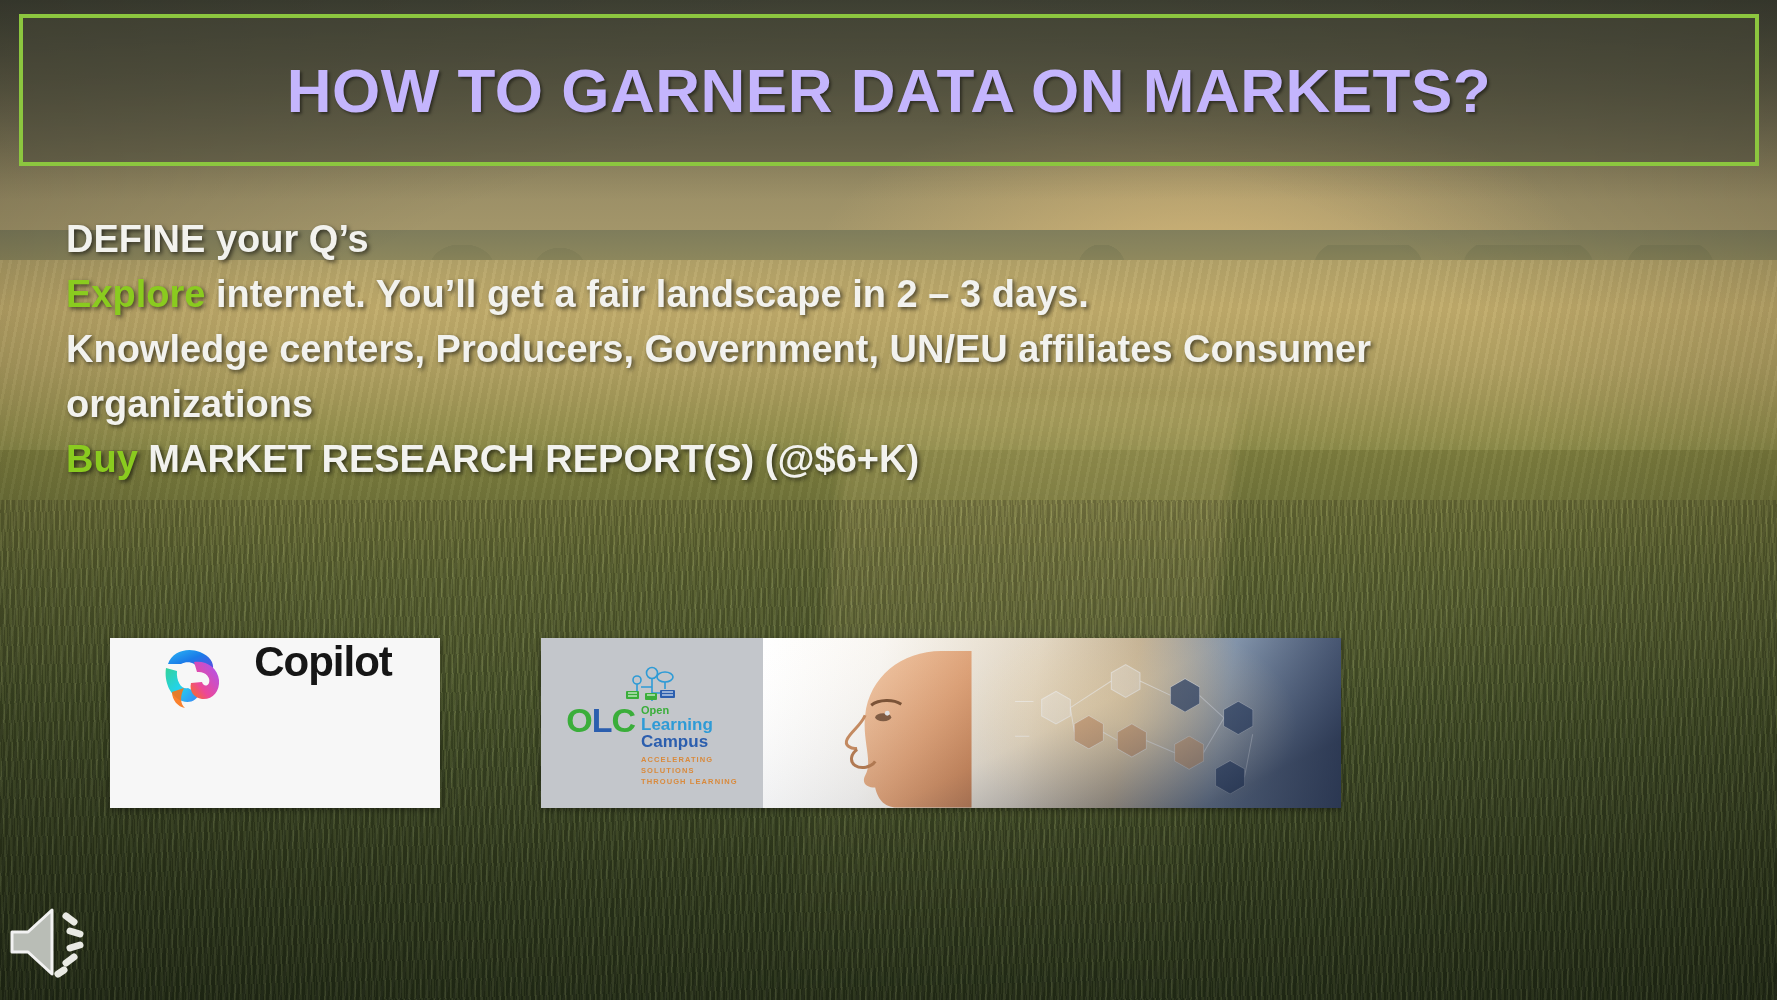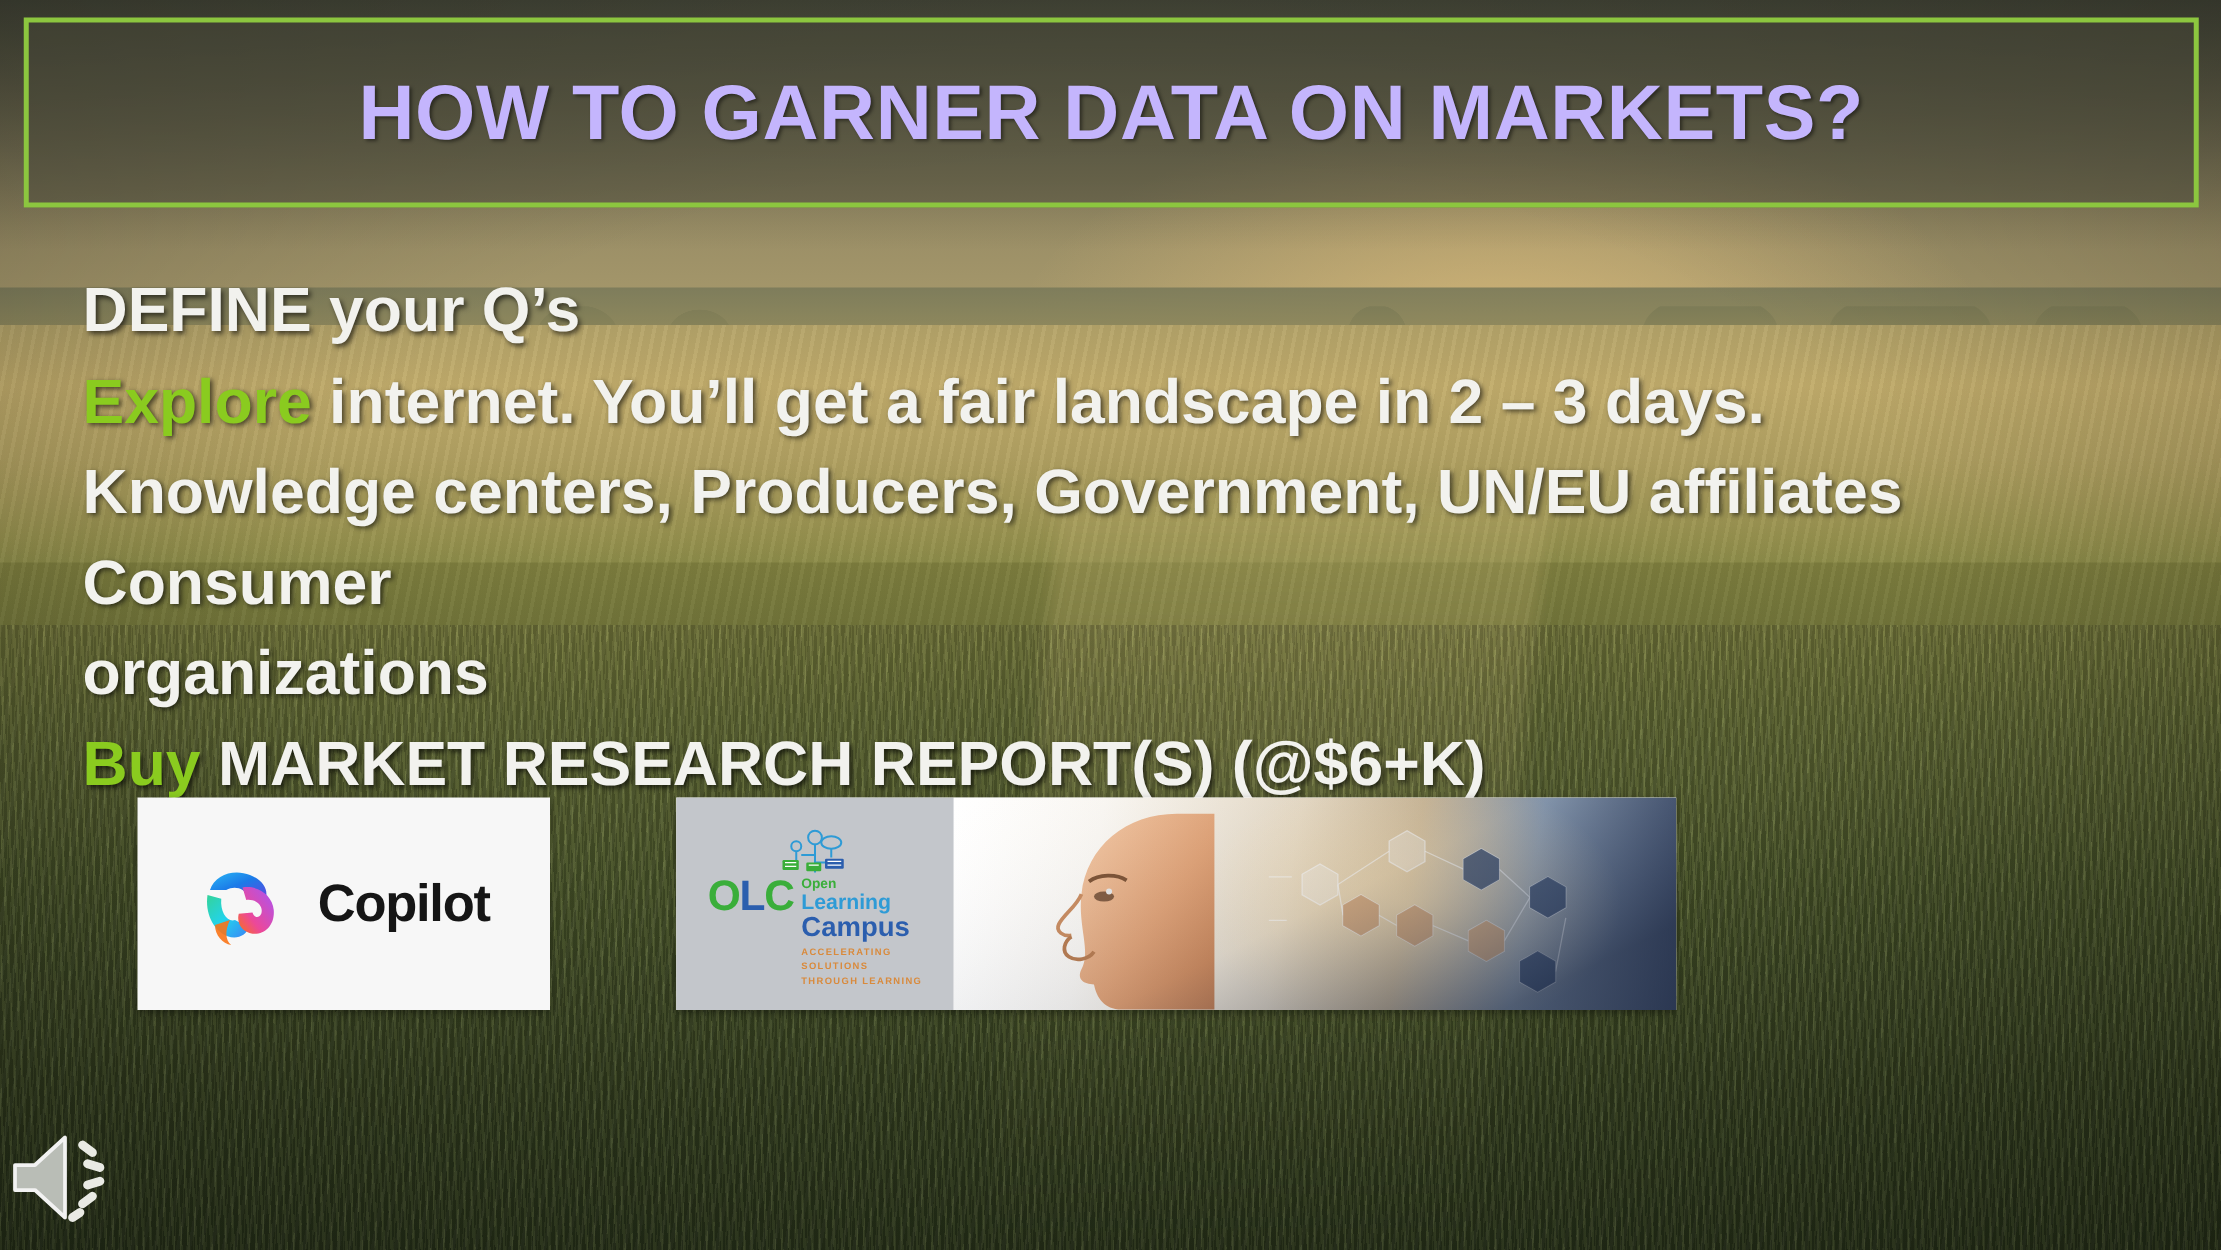--- a/index.html
+++ b/index.html
@@ -81,32 +81,32 @@
   }
   .title-text{
     font-size:62px; font-weight:bold; color:#c4b5fd;
     letter-spacing:.5px; white-space:nowrap;
     text-shadow:2px 2px 3px rgba(0,0,0,.45);
   }
 
   
   .body{
     position:absolute; left:66px; top:212px; width:1660px;
-    font-size:50px; font-weight:bold; line-height:1.45;
+    font-size:38px; font-weight:bold; line-height:1.45;
     color:#F2F2EE;
     text-shadow:2px 2px 4px rgba(0,0,0,.6);
   }
   .body p{ margin:0; }
   .kw{ color:#8ACB1F; }
 
   
   .copilot-card{
     position:absolute; left:110px; top:638px; width:330px; height:170px;
     background:#F7F7F7;
-    display:flex; align-items:center; justify-content:center; gap:22px;
+    display:flex; justify-content:center; gap:22px;
     box-shadow:0 2px 6px rgba(0,0,0,.35);
   }
   .copilot-mark{
     position:relative; width:74px; height:74px; flex:0 0 auto;
   }
   .copilot-word{
     font-size:42px; font-weight:bold; color:#161616; letter-spacing:-1px;
   }
 
   
@@ -124,21 +124,21 @@
   .olc-initials{
     font-size:34px; font-weight:bold; line-height:.9; letter-spacing:-1px;
     display:flex;
   }
   .olc-initials .o{ color:#3AAE3A; }
   .olc-initials .l{ color:#2B5EAE; }
   .olc-initials .c{ color:#3AAE3A; }
   .olc-words{ line-height:1.02; }
   .olc-words .w1{ color:#3AAE3A; font-size:11px; font-weight:bold; }
   .olc-words .w2{ color:#2E9BD6; font-size:17px; font-weight:bold; }
-  .olc-words .w3{ color:#2B5EAE; font-size:22px; font-weight:bold; }
+  .olc-words .w3{ color:#2B5EAE; font-size:17px; font-weight:bold; }
   .olc-tag{
     color:#D98A3C; font-size:7.5px; font-weight:bold; letter-spacing:1.1px;
     line-height:1.5; margin-top:3px;
   }
   .olc-tree{ width:62px; height:40px; }
 
   .olc-right{
     flex:1; position:relative; overflow:hidden;
     background:linear-gradient(100deg,#FFFFFF 0%,#FAF7F2 20%,#E9DCC6 46%,#CBB694 62%,#8FA0B4 78%,#43506B 100%);
   }

